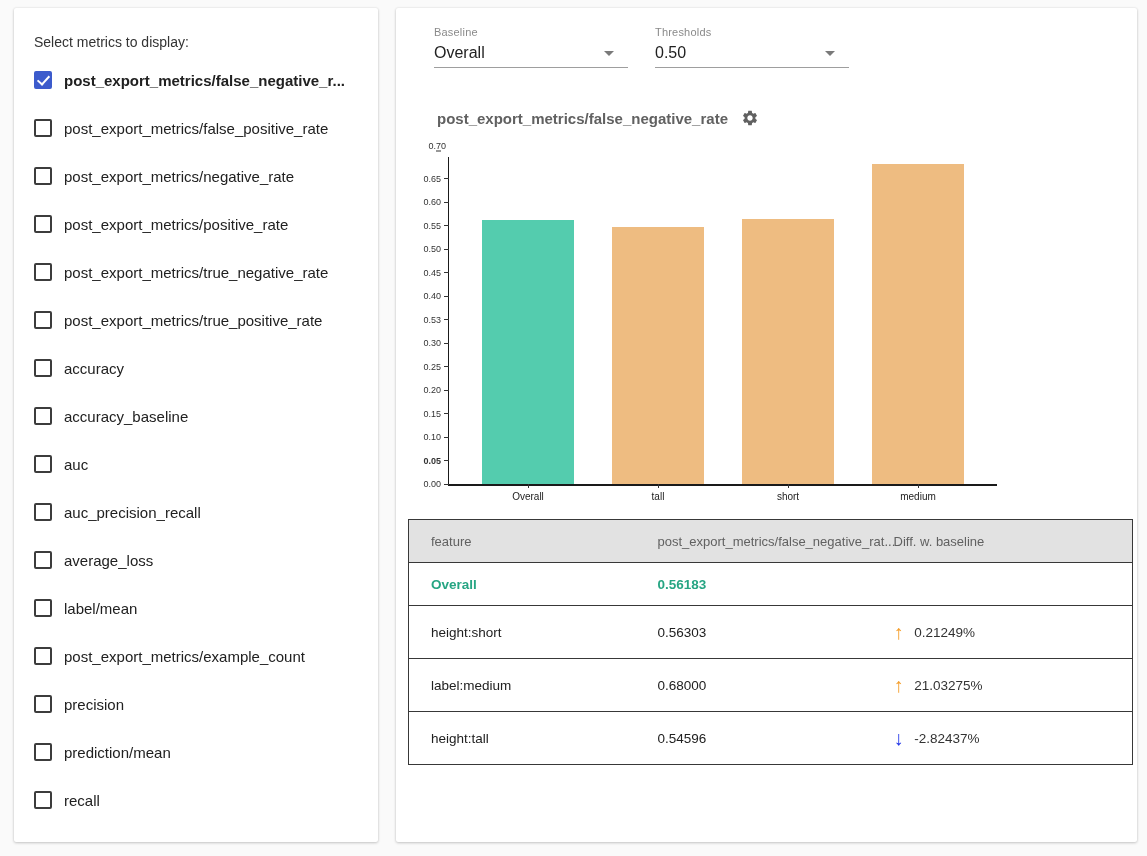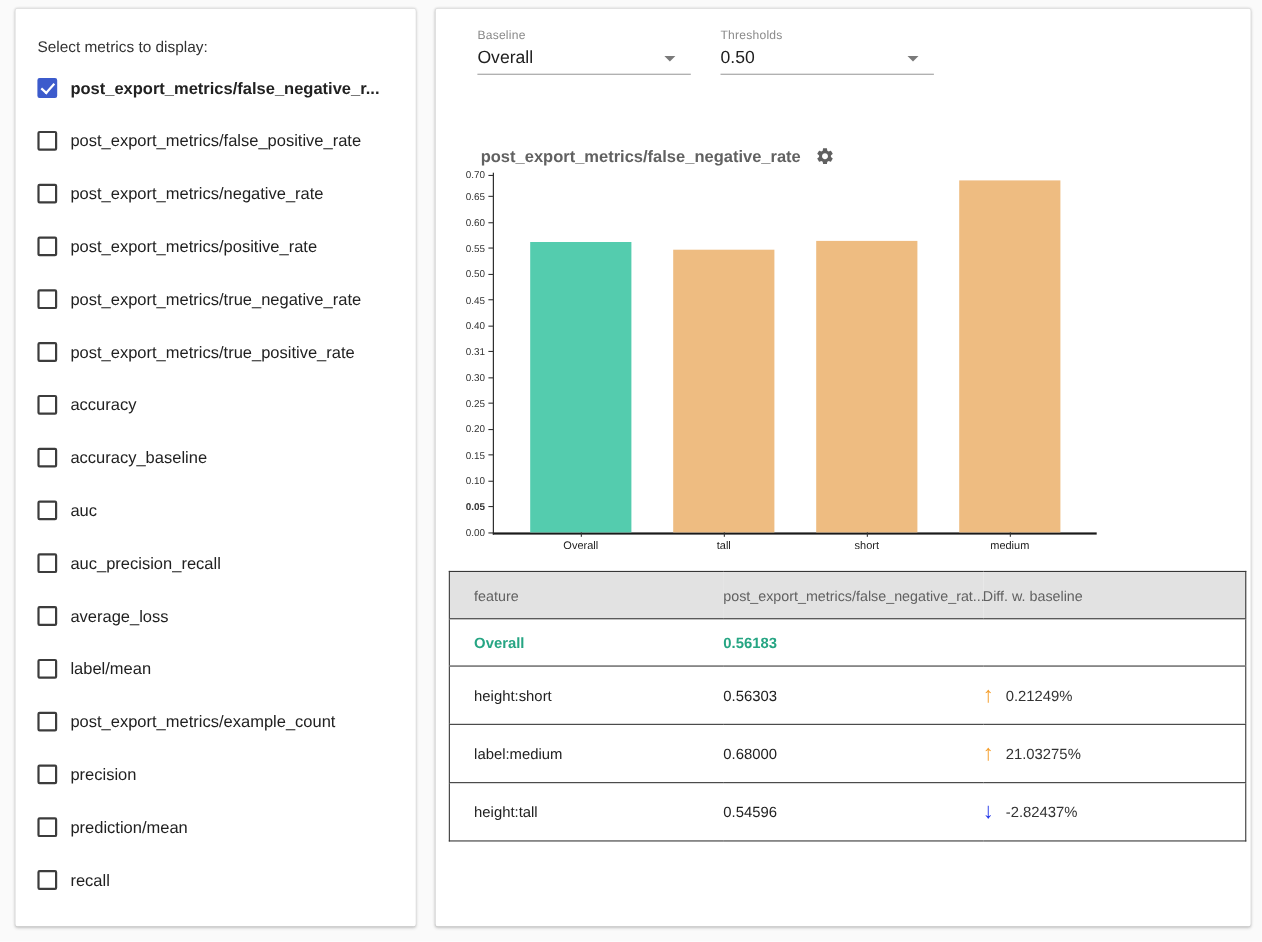--- a/index.html
+++ b/index.html
@@ -52,21 +52,21 @@
     display: flex; align-items: center;
   }
   .control-value { font-size: 16px; color: #212121; }
   .dropdown-arrow {
     position: absolute; right: 14px; top: 13px;
     width: 0; height: 0;
     border-left: 5px solid transparent; border-right: 5px solid transparent;
     border-top: 5px solid #7a7a7a;
   }
   
-  .chart-header { position: absolute; left: 41px; top: 101px; display: flex; align-items: center; margin-top: 24px; }
+  .chart-header { position: absolute; left: 41px; top: 101px; display: flex; align-items: center; }
   .chart-title { font-size: 15px; font-weight: 700; color: #616161; }
   .gear { margin-left: 13px; width: 18px; height: 18px; cursor: pointer; }
   .gear svg { width: 18px; height: 18px; fill: #616161; display: block; }
   
   .chart {
     position: absolute; left: 52px; top: 149px;
     width: 549px; height: 329px;
     border-left: 1px solid #1a1a1a;
     border-bottom: 2px solid #1a1a1a;
   }
@@ -249,21 +249,21 @@
           </div>
           <div class="y-tick" style="bottom: 117.5px;">
             <span class="y-tick-label">0.25</span>
             <span class="y-tick-mark"></span>
           </div>
           <div class="y-tick" style="bottom: 141px;">
             <span class="y-tick-label">0.30</span>
             <span class="y-tick-mark"></span>
           </div>
           <div class="y-tick" style="bottom: 164.5px;">
-            <span class="y-tick-label">0.31</span>
+            <span class="y-tick-label">0.53</span>
             <span class="y-tick-mark"></span>
           </div>
           <div class="y-tick" style="bottom: 188px;">
             <span class="y-tick-label">0.40</span>
             <span class="y-tick-mark"></span>
           </div>
           <div class="y-tick" style="bottom: 211.5px; text-align: center;">
             <span class="y-tick-label">0.45</span>
             <span class="y-tick-mark"></span>
           </div>
@@ -276,21 +276,21 @@
             <span class="y-tick-mark"></span>
           </div>
           <div class="y-tick" style="bottom: 282px;">
             <span class="y-tick-label">0.60</span>
             <span class="y-tick-mark"></span>
           </div>
           <div class="y-tick" style="bottom: 305.5px;">
             <span class="y-tick-label">0.65</span>
             <span class="y-tick-mark"></span>
           </div>
-          <div class="y-tick" style="bottom: 325px;">
+          <div class="y-tick" style="bottom: 338px; flex-direction: column;">
             <span class="y-tick-label">0.70</span>
             <span class="y-tick-mark"></span>
           </div>
         </div>
       <div id="plot-area">
           <div class="bar" style="left: 33px; height: 264.06px; background: rgb(84, 204, 174);"></div>
           <div class="x-tick" style="left: 79px;"></div>
           <div class="x-label" style="left: 14px;">Overall</div>
           <div class="bar" style="left: 163px; height: 256.601px; background: rgb(238, 188, 129);"></div>
           <div class="x-tick" style="left: 209px;"></div>

